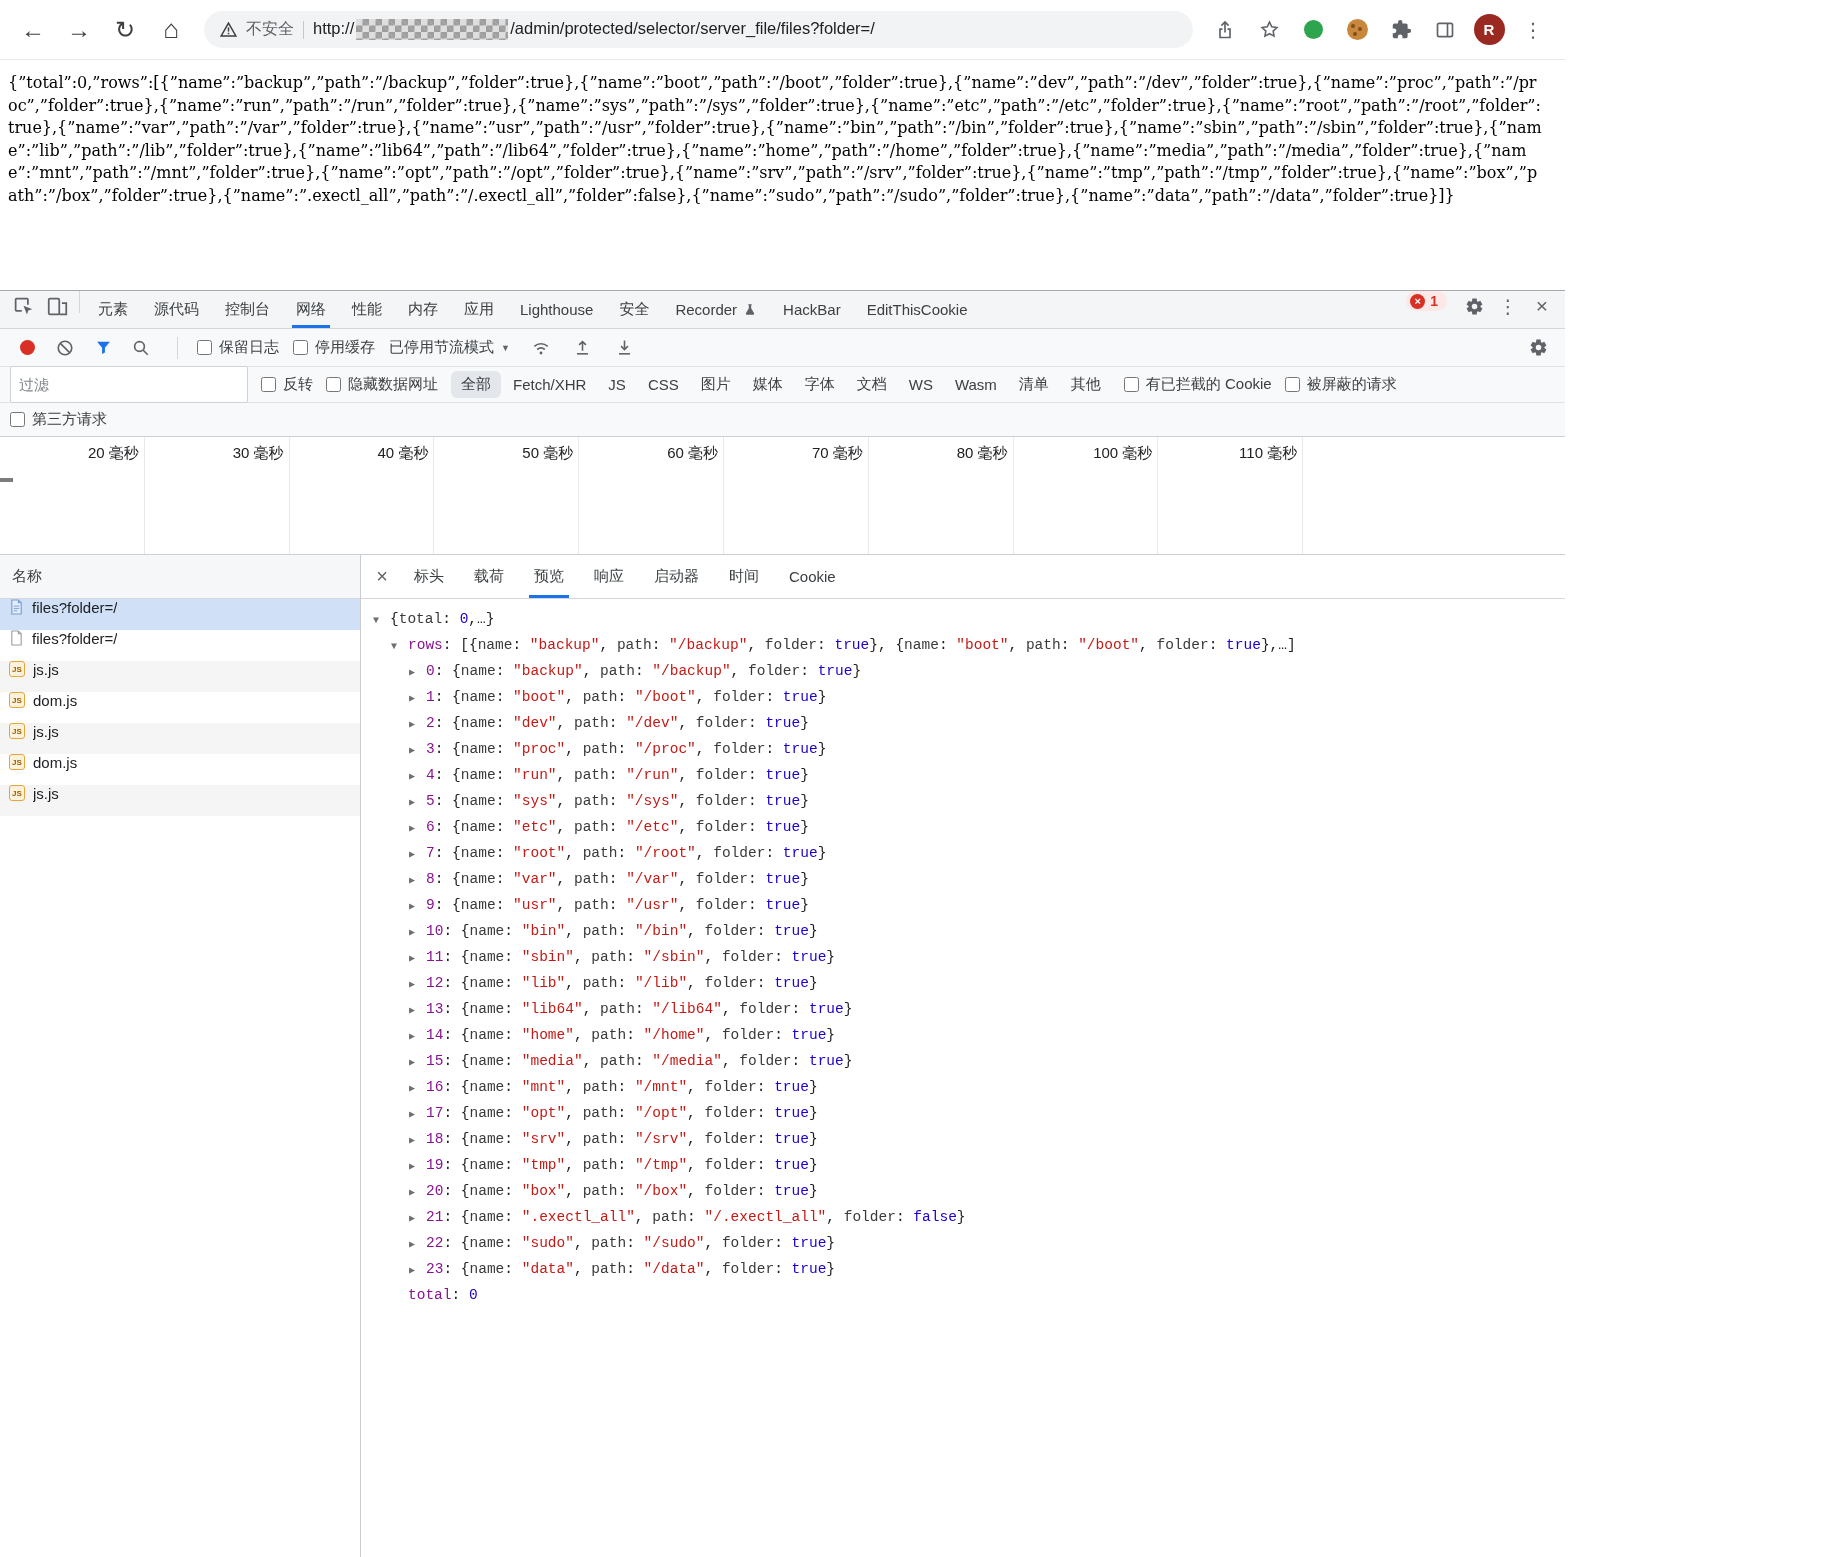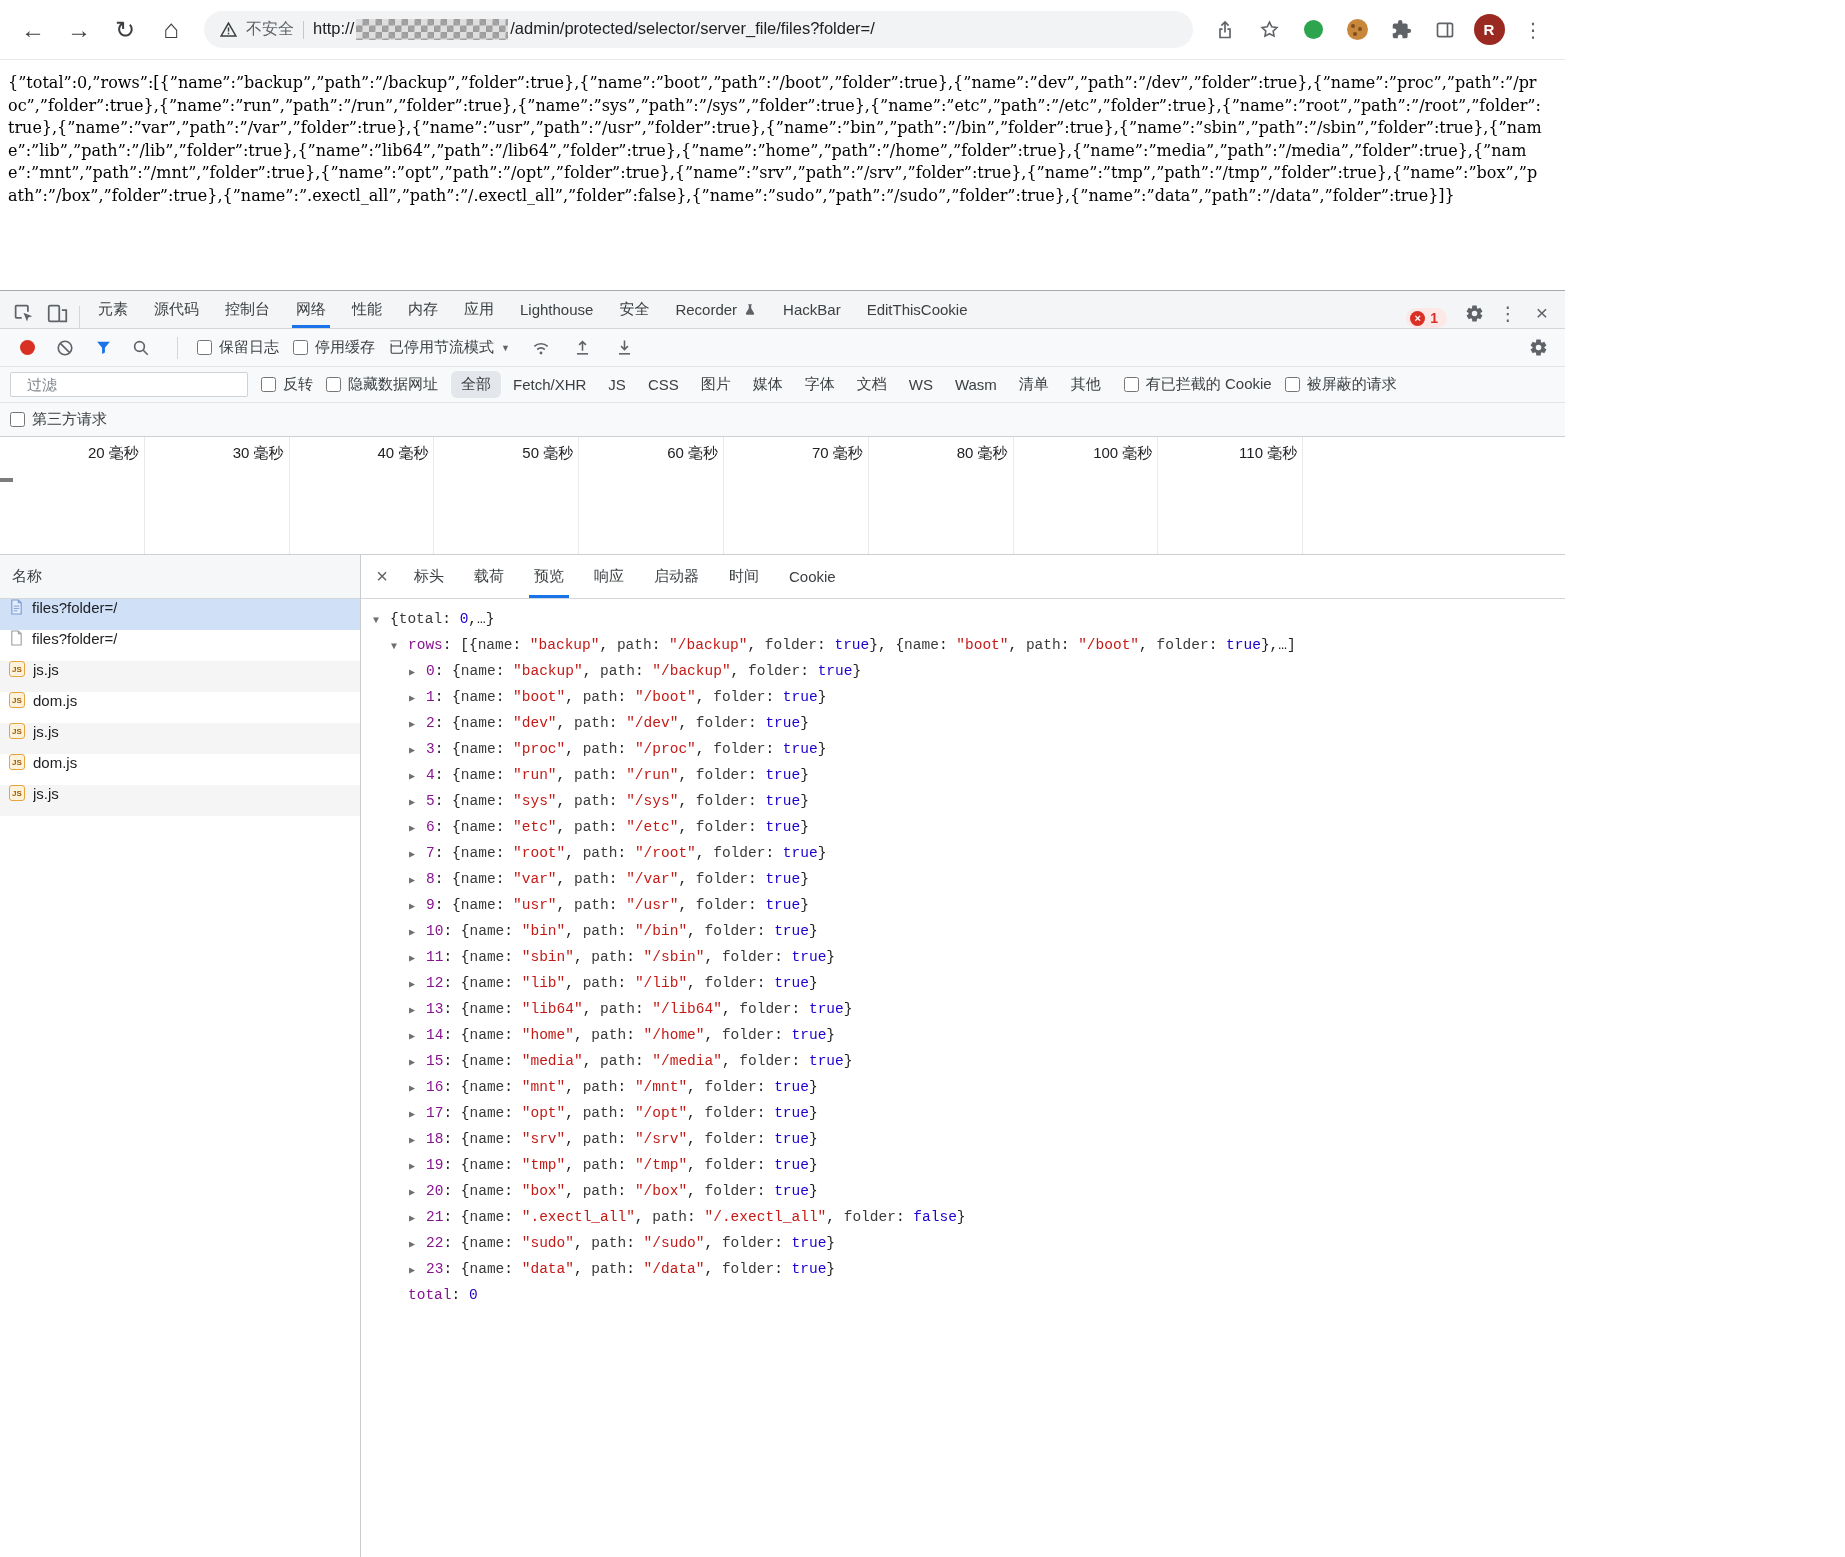--- a/index.html
+++ b/index.html
@@ -29,21 +29,21 @@
   .avatar{width:31px;height:31px;border-radius:50%;background:#9a2a21;color:#fff;font-weight:bold;
     display:flex;align-items:center;justify-content:center;font-size:15px}
 
   
   .page-content{height:230px;background:#fff;padding:12px 8px 0}
   .rawjson{font-family:"DejaVu Serif",serif;font-size:16px;line-height:22.5px;word-break:break-all;
     max-width:1534px;color:#000}
 
   
   .devtools{height:1267px;border-top:1px solid #a9a9a9;display:flex;flex-direction:column;background:#fff}
-  .dt-tabbar{height:38px;background:#f4f5f6;border-bottom:1px solid #d4d7d9;display:flex;align-items:flex-end;
+  .dt-tabbar{height:38px;background:#f4f5f6;border-bottom:1px solid #d4d7d9;display:flex;align-items:flex-start;
     padding:0 6px;flex:none}
   .tool-ic{width:34px;height:30px;display:flex;align-items:center;justify-content:center;color:#5f6368;cursor:pointer}
   .vdiv{width:1px;height:22px;background:#d4d7d9;margin:0 5px;flex:none}
   .dt-tab{padding:0 13px;height:100%;display:flex;align-items:center;gap:6px;font-size:15px;color:#3c4043;
     position:relative;cursor:pointer;white-space:nowrap}
   .dt-tab.active::after{content:"";position:absolute;left:9px;right:9px;bottom:0;height:3px;background:#1a73e8}
   .spacer{flex:1}
   .err-badge{display:flex;align-items:center;gap:5px;background:#fce8e6;border-radius:11px;
     padding:2px 9px 2px 4px;color:#d93025;font-size:14px;font-weight:bold;cursor:pointer}
   .err-x{width:15px;height:15px;border-radius:50%;background:#d93025;color:#fff;font-size:11px;
@@ -53,21 +53,21 @@
   .dt-netbar{height:38px;background:#f8f9fa;border-bottom:1px solid #e2e4e6;display:flex;align-items:center;
     padding:0 10px;gap:14px;flex:none;font-size:15px;color:#3c4043}
   .rec-dot{width:15px;height:15px;border-radius:50%;background:#d93025}
   .cb{width:15px;height:15px;border:1.6px solid #767676;border-radius:2.5px;background:#fff;flex:none;cursor:pointer}
   .cb-group{display:flex;align-items:center;gap:7px;cursor:pointer;white-space:nowrap}
   .dd-caret{font-size:9px;color:#5f6368;margin-left:7px}
   .throttle{display:flex;align-items:center;cursor:pointer;white-space:nowrap}
 
   .dt-filterbar{height:36px;background:#f8f9fa;border-bottom:1px solid #e2e4e6;display:flex;align-items:center;
     padding:0 10px;gap:13px;font-size:15px;color:#3c4043;flex:none}
-  .filter-input{width:238px;height:25px;border:1px solid #d0d3d6;background:#fff;font-size:15px;padding:0 16px;
+  .filter-input{width:238px;height:37px;border:1px solid #d0d3d6;background:#fff;font-size:15px;padding:0 8px;
     color:#202124;border-radius:2px;font-family:inherit}
   .filter-input::placeholder{color:#80868b}
   .pill-row{display:flex;align-items:center;gap:2px}
   .pill{padding:4px 10px;border-radius:6px;cursor:pointer;white-space:nowrap}
   .pill.active{background:#e3e6ea}
 
   .dt-thirdparty{height:34px;background:#f8f9fa;border-bottom:1px solid #cdd0d3;display:flex;align-items:center;
     padding:0 10px;font-size:15px;color:#3c4043;flex:none}
 
   .dt-timeline{height:118px;background:#fff;border-bottom:1px solid #cdd0d3;display:flex;overflow:hidden;

